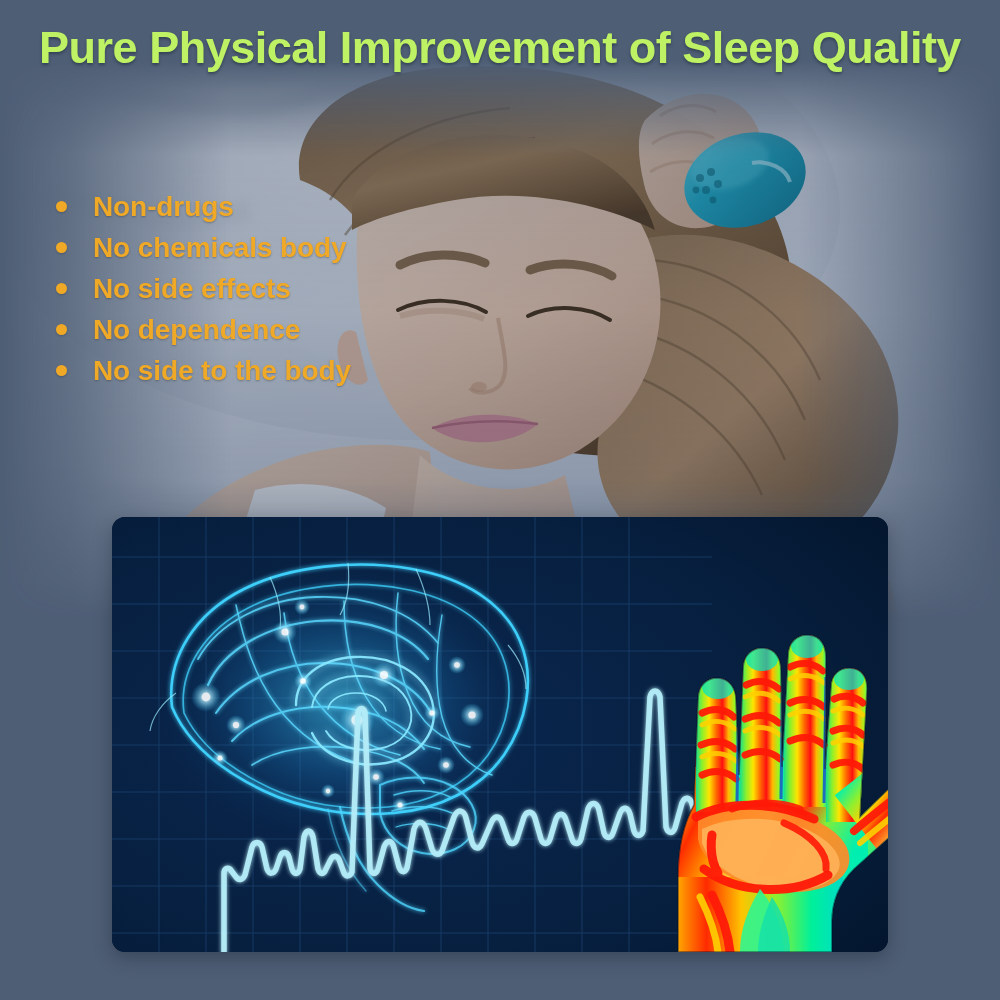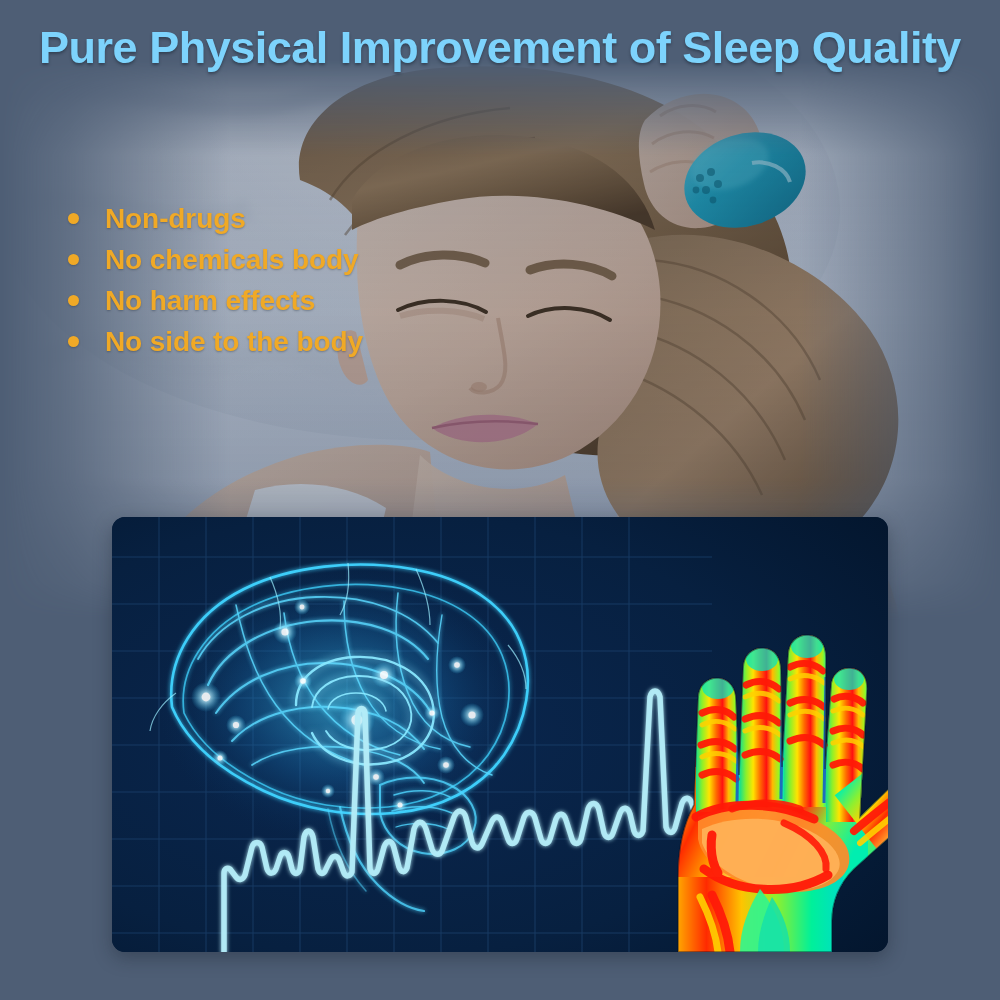--- a/index.html
+++ b/index.html
@@ -29,33 +29,33 @@
   .photo-tint{
     position:absolute;inset:0;
     background:linear-gradient(180deg, rgba(58,76,105,.42), rgba(52,70,100,.30) 45%, rgba(66,84,112,.45));
     mix-blend-mode:multiply;pointer-events:none;
   }
 
   
   .title{
     position:absolute;left:0;top:24px;width:1000px;
     text-align:center;
-    color:#7dd3fc;
+    color:#bef264;
     font-size:45px;
     font-weight:bold;
     letter-spacing:-0.5px;
     line-height:1.05;
     text-shadow:0 2px 3px rgba(20,30,45,.45);
     white-space:nowrap;
   }
 
   
   .bullets{
     position:absolute;left:52px;top:182px;
-    list-style:none;margin:16px;padding:0;
+    list-style:none;margin:4px;padding:0;
   }
   .bullets li{
     display:flex;align-items:center;
     height:41px;
     color:#f0a926;
     font-size:28px;
     font-weight:bold;
     letter-spacing:-0.1px;
     text-shadow:0 1px 2px rgba(30,40,55,.35);
   }
@@ -215,21 +215,25 @@
     <li>
       <span class="dot"></span>
       <span>Non-drugs</span>
     </li>
     <li>
       <span class="dot"></span>
       <span>No chemicals body</span>
     </li>
     <li>
       <span class="dot"></span>
-      <span>No harm effects</span>
+      <span>No side effects</span>
+    </li>
+    <li>
+      <span class="dot"></span>
+      <span>No dependence</span>
     </li>
     <li>
       <span class="dot"></span>
       <span>No side to the body</span>
     </li>
   </ul>
 
   <div class="panel">
     <svg viewBox="0 0 776 435" aria-hidden="true">
       <defs>

